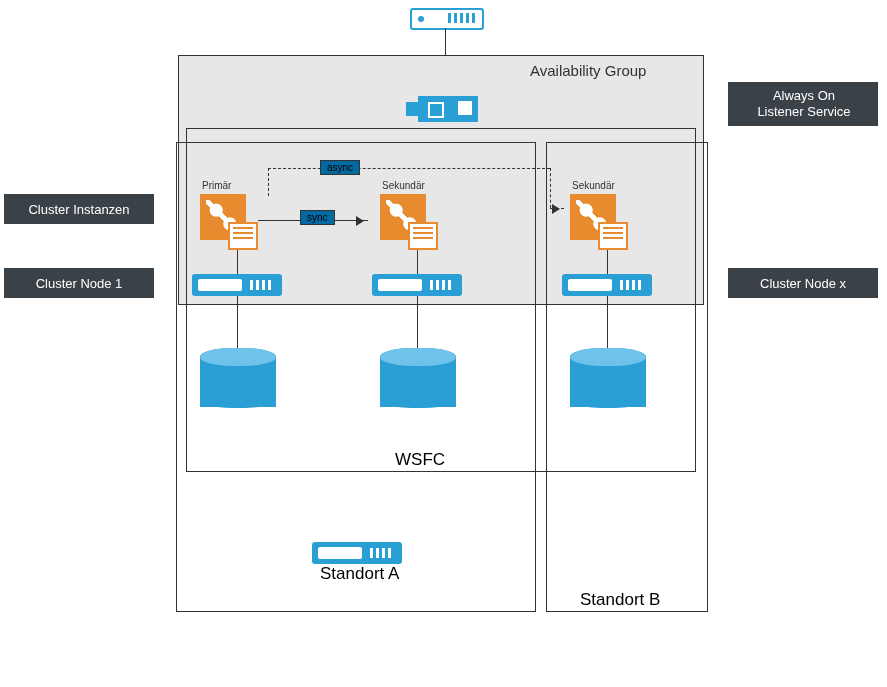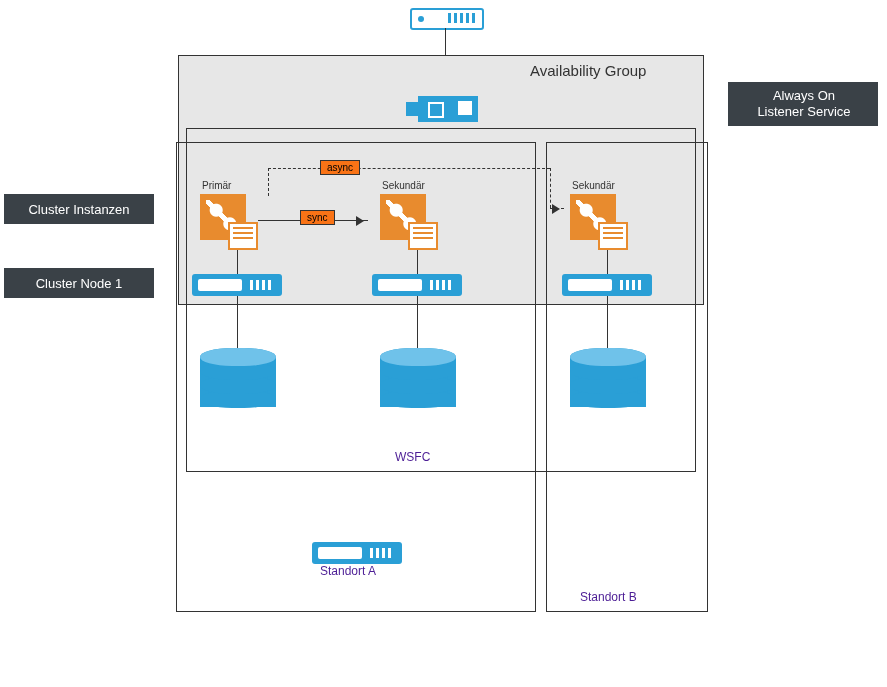--- a/index.html
+++ b/index.html
@@ -2,21 +2,21 @@
 <html><head>
 <meta charset="utf-8">
 <style>
   html,body{margin:0;padding:0;background:#fff;font-family:Arial,Helvetica,sans-serif;}
   .stage{position:relative;width:887px;height:687px;}
   .box{position:absolute;border:1px solid #333;box-sizing:border-box;}
   .label-dark{position:absolute;background:#3a4147;color:#fff;font-size:13px;
               display:flex;align-items:center;justify-content:center;text-align:center;
               padding:4px 6px;box-sizing:border-box;}
   .ag-title{position:absolute;font-size:15px;color:#333;}
-  .small-txt{position:absolute;font-size:12px;color:#4c1d95;}
+  .small-txt{position:absolute;font-size:17px;color:#000000;}
   .tiny-txt{position:absolute;font-size:10px;color:#333;}
   .grey-fill{background:#e7e7e7;}
   
   .srv{position:absolute;width:90px;height:22px;background:#2a9fd6;border-radius:3px;}
   .srv::before{content:"";position:absolute;left:6px;top:5px;width:44px;height:12px;background:#fff;border-radius:2px;}
   .srv::after{content:"";position:absolute;right:8px;top:6px;width:24px;height:10px;
               background:repeating-linear-gradient(90deg,#fff 0 3px,#2a9fd6 3px 6px);}
   
   .router{position:absolute;width:70px;height:18px;border:2px solid #2a9fd6;background:#fff;border-radius:3px;}
   .router::after{content:"";position:absolute;right:4px;top:3px;width:30px;height:10px;
@@ -40,21 +40,21 @@
   .sql{position:absolute;width:46px;height:46px;background:#e88b2e;}
   .sql::before{content:"";position:absolute;left:6px;top:6px;width:34px;height:34px;
                background:
                  radial-gradient(circle at 30% 30%,#fff 0 6px,transparent 7px),
                  radial-gradient(circle at 70% 70%,#fff 0 6px,transparent 7px),
                  linear-gradient(45deg,transparent 45%,#fff 45% 55%,transparent 55%);}
   .sql .db{position:absolute;right:-12px;bottom:-10px;width:26px;height:24px;background:#fff;border:2px solid #e88b2e;}
   .sql .db::before{content:"";position:absolute;left:3px;top:3px;right:3px;height:2px;background:#e88b2e;
                    box-shadow:0 5px 0 #e88b2e,0 10px 0 #e88b2e;}
   
-  .lab{position:absolute;border:1px solid #333;background:#f97316;font-size:10px;padding:1px 6px;}
+  .lab{position:absolute;border:1px solid #333;background:#0369a1;font-size:10px;padding:1px 6px;}
   
   .vline{position:absolute;width:0;border-left:1.5px solid #333;}
   .harrow{position:absolute;height:0;border-top:1.5px solid #333;}
   .harrow::after{content:"";position:absolute;right:-1px;top:-5px;border:5px solid transparent;border-left:8px solid #333;}
   
   .dash-h{position:absolute;height:0;border-top:1.5px dashed #333;}
   .dash-v{position:absolute;width:0;border-left:1.5px dashed #333;}
   .dash-arrow::after{content:"";position:absolute;right:-1px;top:-5px;border:5px solid transparent;border-left:8px solid #333;}
 </style>
 </head>
@@ -140,16 +140,17 @@
       <div class="d d3"></div>
       <div class="d d2"></div>
       <div class="d d1"></div>
       <div class="top"></div>
 </div>
 
 <div class="srv" style="left:312px;top:542px;z-index:6;"></div>
 
 <div class="label-dark" style="left:4px;top:194px;width:150px;height:30px;">Cluster Instanzen</div>
 <div class="label-dark" style="left:4px;top:268px;width:150px;height:30px;">Cluster Node 1</div>
+<div class="label-dark" style="left:728px;top:268px;width:150px;height:30px;">Cluster Node x</div>
 <div class="label-dark" style="left:728px;top:82px;width:150px;height:44px;white-space:pre-line;line-height:1.2;padding-left:8px;">Always On
 Listener Service</div>
 
 </div>
 
 </body></html>

